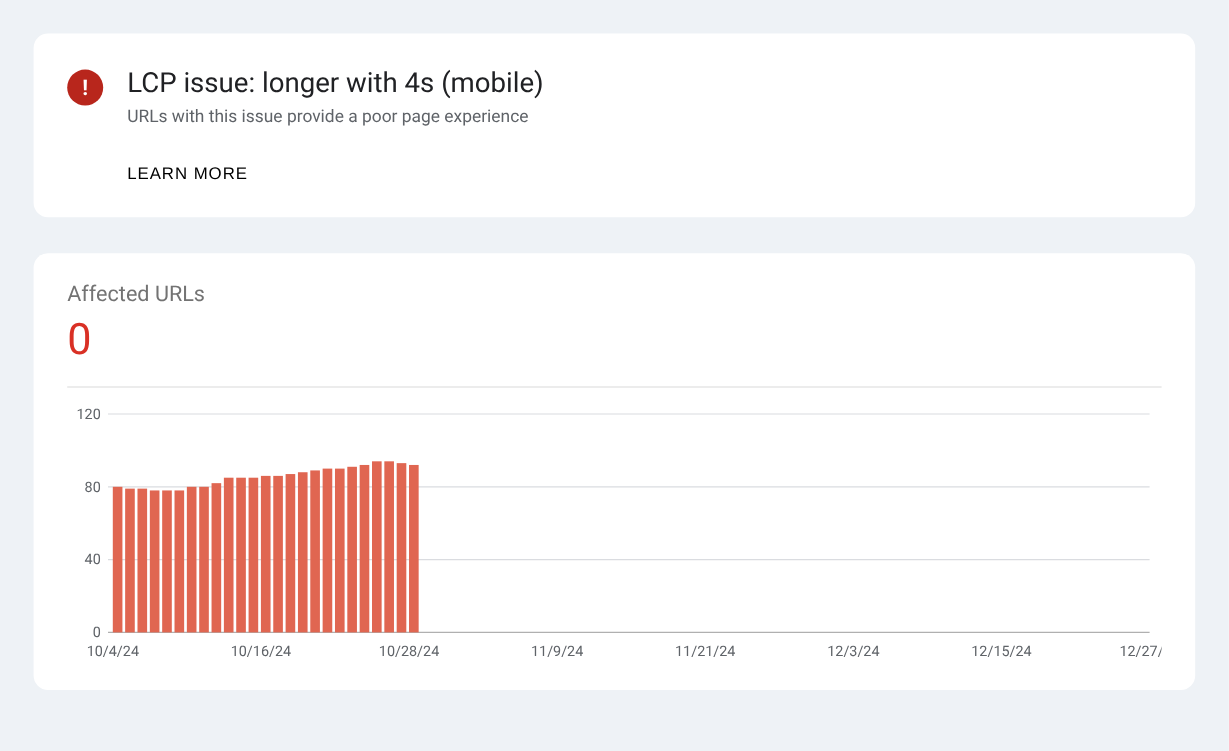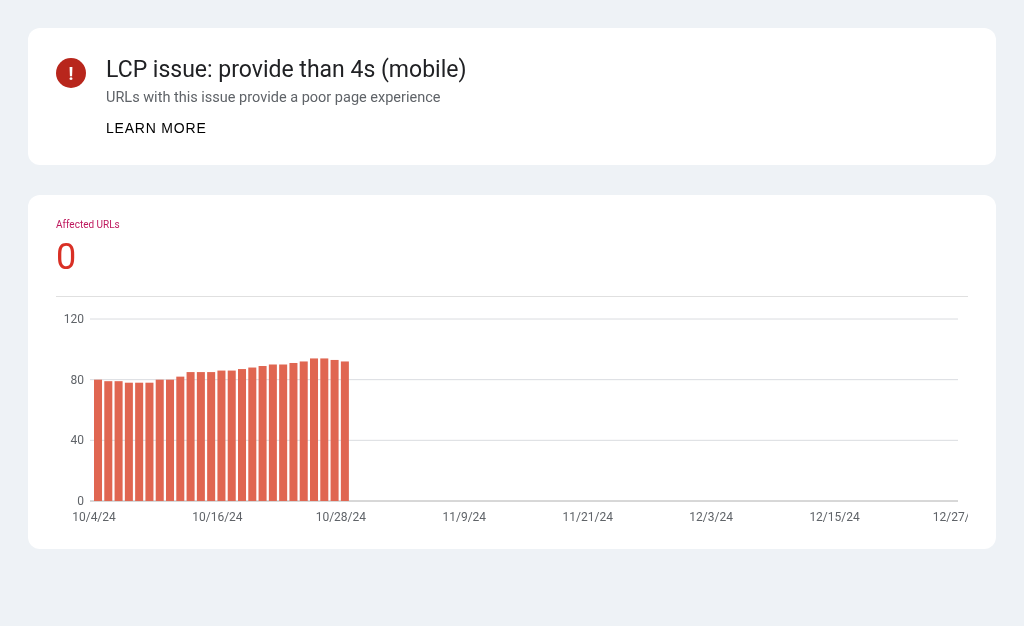--- a/index.html
+++ b/index.html
@@ -20,45 +20,45 @@
   }
   .issue-card { display: flex; align-items: flex-start; gap: 20px; }
   .error-icon {
     width: 30px; height: 30px; border-radius: 50%;
     background: #b8261c; color: #fff;
     display: flex; align-items: center; justify-content: center;
     font-weight: 700; font-size: 18px; flex-shrink: 0;
     margin-top: 2px;
   }
   .issue-title { font-size: 23px; font-weight: 400; color: #202124; margin-bottom: 6px; }
-  .issue-sub { font-size: 14.5px; color: #5f6368; margin-bottom: 12px; }
+  .issue-sub { font-size: 14.5px; color: #5f6368; margin-bottom: 28px; }
   .learn-more {
     background: none; border: none; padding: 0;
     font-size: 14px; letter-spacing: 0.8px; color: #000000;
     font-weight: 500; cursor: pointer; text-transform: uppercase;
   }
   .chart-card { padding: 24px 28px 18px 28px; }
-  .metric-label { font-size: 10px; color: #be185d; margin-bottom: 6px; }
+  .metric-label { font-size: 18px; color: #737373; margin-bottom: 6px; }
   .metric-value { font-size: 36px; font-weight: 400; color: #d93025; margin-bottom: 18px; }
   .divider { border: none; border-top: 1px solid #e0e0e0; margin-bottom: 14px; }
   .chart-wrap { position: relative; height: 220px; }
   svg.chart { width: 100%; height: 100%; display: block; }
   .grid-line { stroke: #dadce0; stroke-width: 1; }
   .axis-line-bottom { stroke: #b0b0b0; stroke-width: 1; }
   .y-tick-text { font-size: 12px; fill: #5f6368; text-anchor: end; }
   .x-tick-text { font-size: 12px; fill: #5f6368; text-anchor: middle; }
   .bar { fill: #e06651; }
 </style>
 </head>
 <body>
 
 <div class="card issue-card">
   <div class="error-icon">!</div>
   <div>
-    <div class="issue-title">LCP issue: provide than 4s (mobile)</div>
+    <div class="issue-title">LCP issue: longer with 4s (mobile)</div>
     <div class="issue-sub">URLs with this issue provide a poor page experience</div>
     <button class="learn-more">LEARN MORE</button>
   </div>
 </div>
 
 <div class="card chart-card">
   <div class="metric-label">Affected URLs</div>
   <div class="metric-value">0</div>
   <hr class="divider">
   <div class="chart-wrap">

